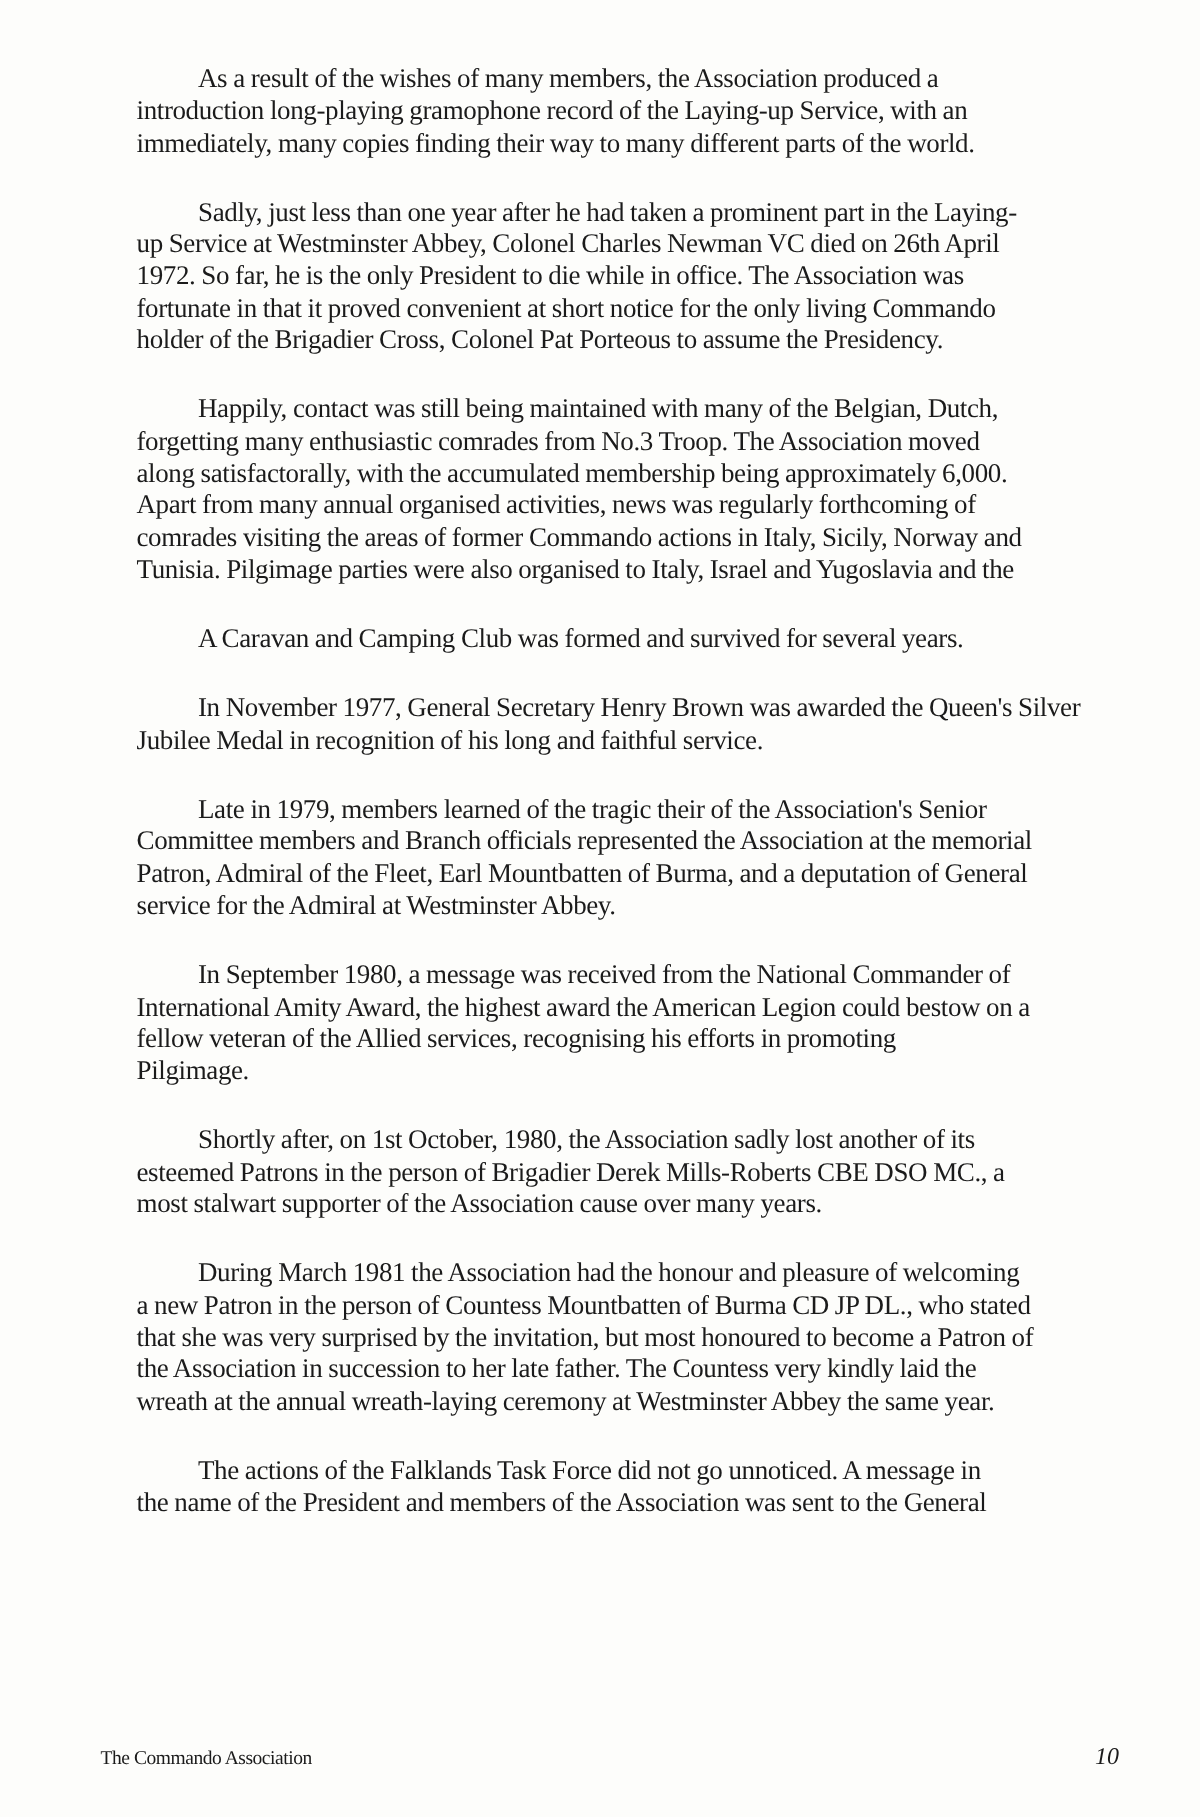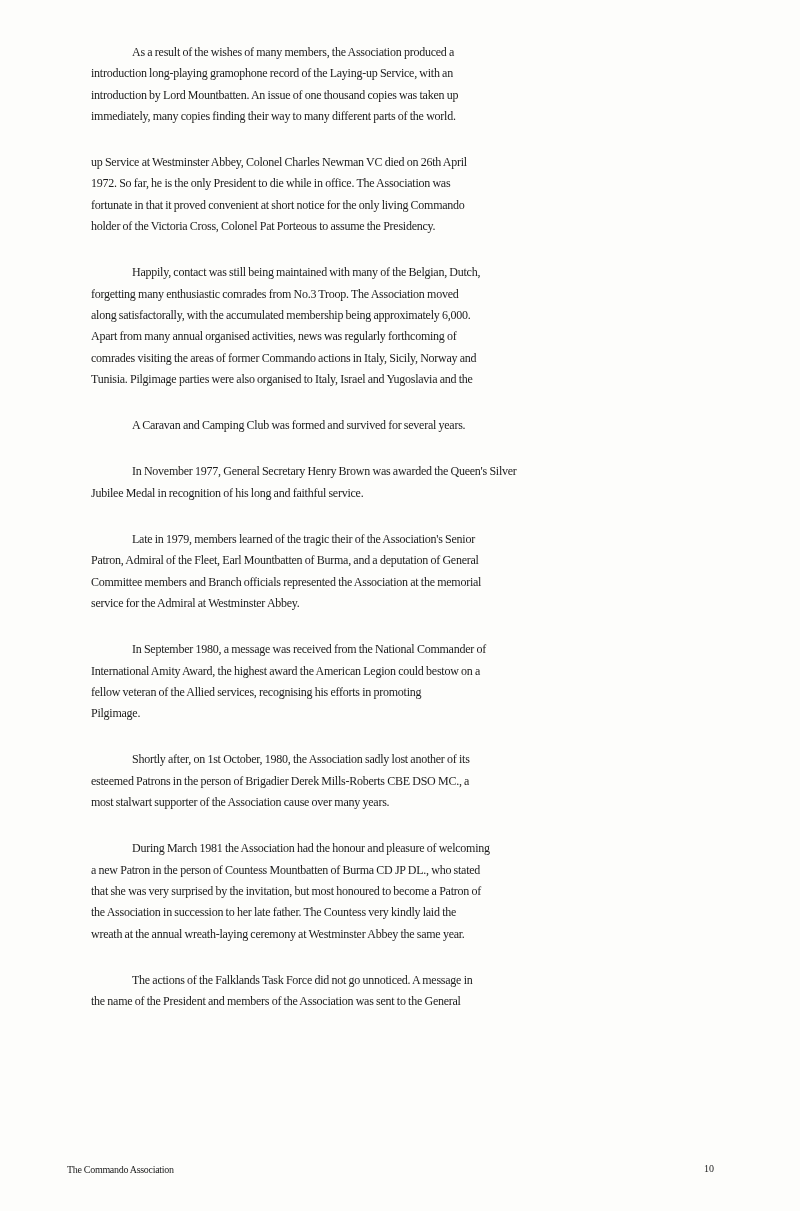--- a/index.html
+++ b/index.html
@@ -23,64 +23,65 @@
       background: #fdfdfb;
     }
     .body-text {
       position: absolute;
       left: 91px;
       top: 42px;
       width: 640px;
     }
     .para {
       margin: 0 0 25px 0;
-      font-size: 12px;
+      font-size: 18px;
       line-height: 21.3px;
       letter-spacing: -0.25px;
       word-spacing: -0.3px;
     }
     .line {
       display: block;
       white-space: nowrap;
     }
     .line.first {
       padding-left: 41px;
     }
     .footer-left {
       position: absolute;
       left: 67px;
       top: 1164px;
-      font-size: 10px;
+      font-size: 13px;
       letter-spacing: -0.3px;
     }
     .footer-right {
       position: absolute;
-      left: 704px;
+      left: 730px;
       top: 1163px;
-      font-size: 10px;
+      font-size: 16px;
+      font-style: italic;
     }
   </style>
 </head>
 <body>
 
 <div class="page">
   <div class="body-text">
 
     <p class="para">
       <span class="line first">As a result of the wishes of many members, the Association produced a</span>
       <span class="line">introduction long-playing gramophone record of the Laying-up Service, with an</span>
-      <span class="line">introduction by Lord Mountbatten.   An issue of one thousand copies was taken up</span>
       <span class="line">immediately, many copies finding their way to many different parts of the world.</span>
     </p>
 
     <p class="para">
+      <span class="line first">Sadly, just less than one year after he had taken a prominent part in the Laying-</span>
       <span class="line">up Service at Westminster Abbey, Colonel Charles Newman VC died on 26th April</span>
       <span class="line">1972.  So far, he is the only President to die while in office.   The Association was</span>
       <span class="line">fortunate in that it proved convenient at short notice for the only living Commando</span>
-      <span class="line">holder of the Victoria Cross, Colonel Pat Porteous to assume the Presidency.</span>
+      <span class="line">holder of the Brigadier Cross, Colonel Pat Porteous to assume the Presidency.</span>
     </p>
 
     <p class="para">
       <span class="line first">Happily, contact was still being maintained with many of the Belgian, Dutch,</span>
       <span class="line">forgetting many enthusiastic comrades from No.3 Troop.   The Association moved</span>
       <span class="line">along satisfactorally, with the accumulated membership being approximately 6,000.</span>
       <span class="line">Apart from many annual organised activities, news was regularly forthcoming of</span>
       <span class="line">comrades visiting the areas of former Commando actions in Italy, Sicily, Norway and</span>
       <span class="line">Tunisia.   Pilgimage parties were also organised to Italy, Israel and Yugoslavia and the</span>
     </p>
@@ -89,22 +90,22 @@
       <span class="line first">A Caravan and Camping Club was formed and survived for several years.</span>
     </p>
 
     <p class="para">
       <span class="line first">In November 1977, General Secretary Henry Brown was awarded the Queen's Silver</span>
       <span class="line">Jubilee Medal in recognition of his long and faithful service.</span>
     </p>
 
     <p class="para">
       <span class="line first">Late in 1979, members learned of the tragic their of the Association's Senior</span>
+      <span class="line">Committee members and Branch officials represented the Association at the memorial</span>
       <span class="line">Patron, Admiral of the Fleet, Earl Mountbatten of Burma, and a deputation of General</span>
-      <span class="line">Committee members and Branch officials represented the Association at the memorial</span>
       <span class="line">service for the Admiral at Westminster Abbey.</span>
     </p>
 
     <p class="para">
       <span class="line first">In September 1980, a message was received from the National Commander of</span>
       <span class="line">International Amity Award, the highest award the American Legion could bestow on a</span>
       <span class="line">fellow veteran of the Allied services, recognising his efforts in promoting</span>
       <span class="line">Pilgimage.</span>
     </p>
 

